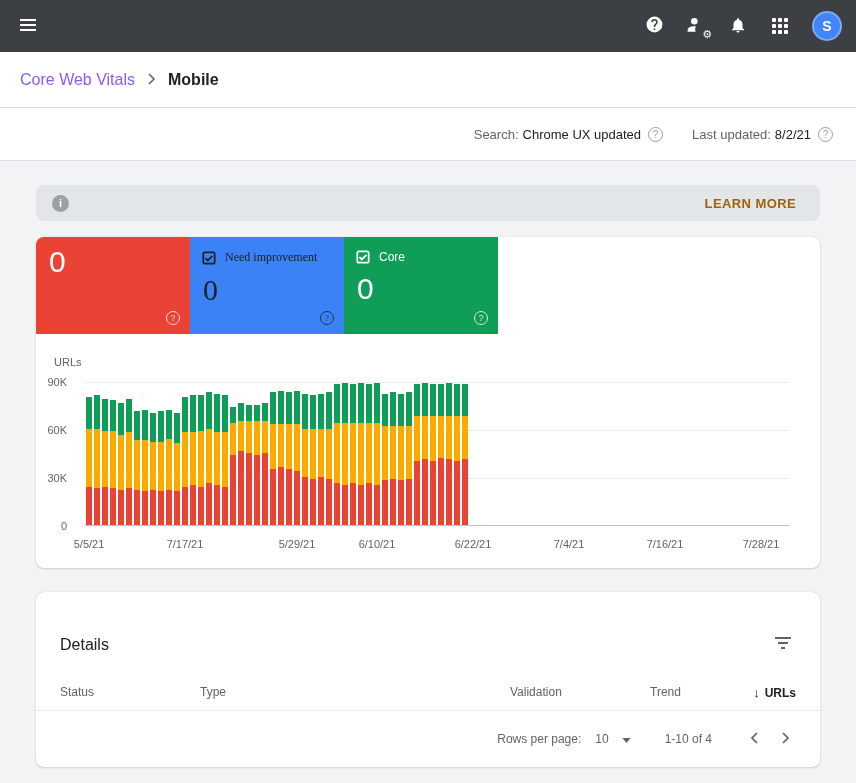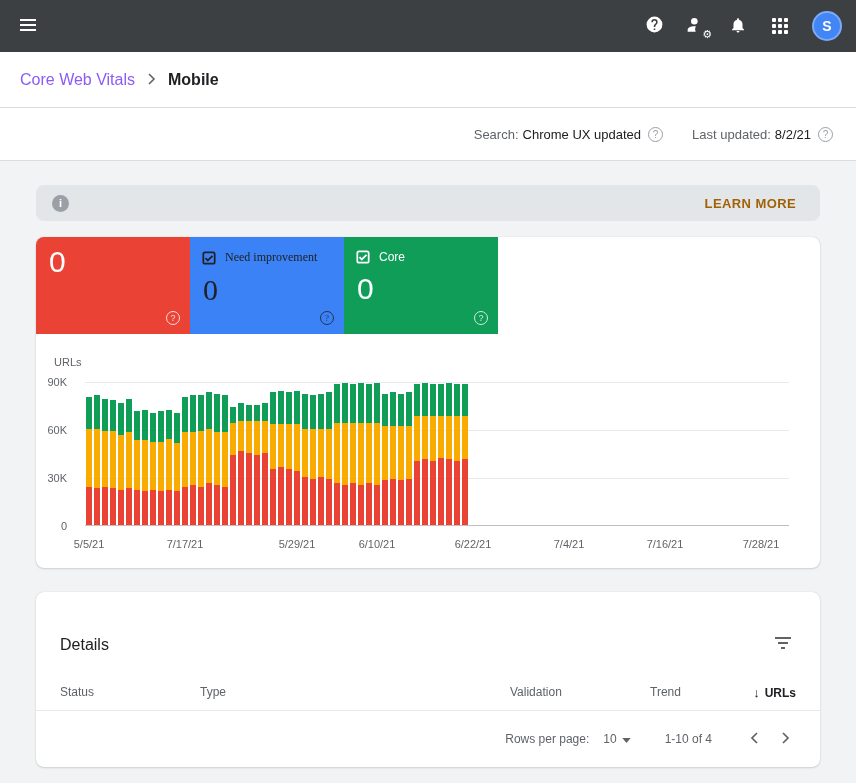--- a/index.html
+++ b/index.html
@@ -89,21 +89,21 @@
   .details-head { display: flex; align-items: center; justify-content: space-between; padding: 40px 24px 16px; }
   .details-title { font-size: 16px; }
   .filter-btn { background: none; border: none; cursor: pointer; padding: 4px; display: flex; }
   .table-header { position: relative; height: 38px; border-bottom: 1px solid #e8eaed; font-size: 12px; color: #5f6368; }
   .th { position: absolute; top: 12px; cursor: pointer; }
   .th-status { left: 24px; } .th-type { left: 164px; } .th-validation { left: 474px; } .th-trend { left: 614px; }
   .th-urls { right: 24px; color: #202124; font-weight: bold; display: flex; align-items: center; gap: 5px; }
   .sort-arrow { font-weight: normal; font-size: 13px; color: #202124; }
   .pagination { height: 56px; display: flex; align-items: center; justify-content: flex-end;
                 padding-right: 18px; font-size: 12px; color: #5f6368; }
-  .rpp-value { margin-left: 14px; display: flex; align-items: flex-end; gap: 5px; cursor: pointer; }
+  .rpp-value { margin-left: 14px; display: flex; align-items: flex-end; gap: 13px; cursor: pointer; }
   .range { margin: 0 26px 0 34px; }
   .page-btn { background: none; border: none; cursor: pointer; padding: 6px 12px; display: flex; align-items: center; }
 </style>
 </head>
 <body>
 
 <header class="appbar">
   <button class="icon-btn">
     <span>
       <svg width="18" height="18" viewBox="0 0 18 18">

